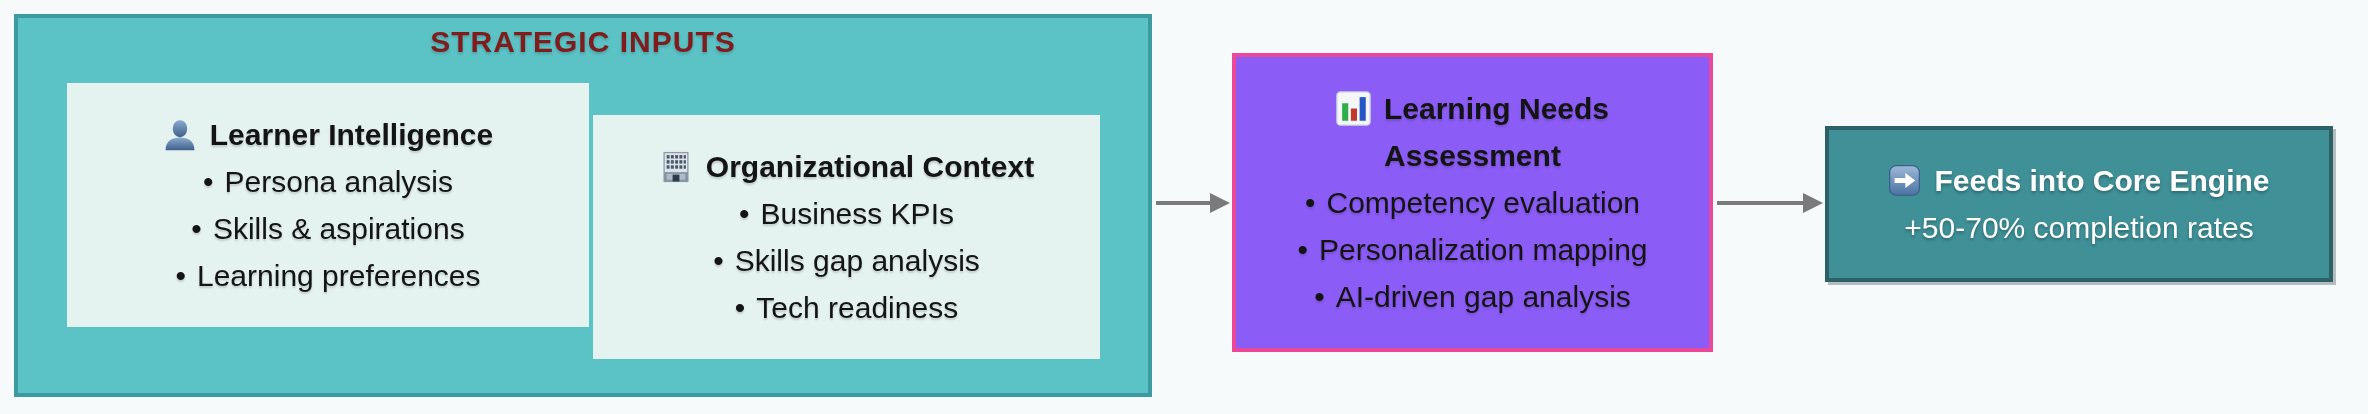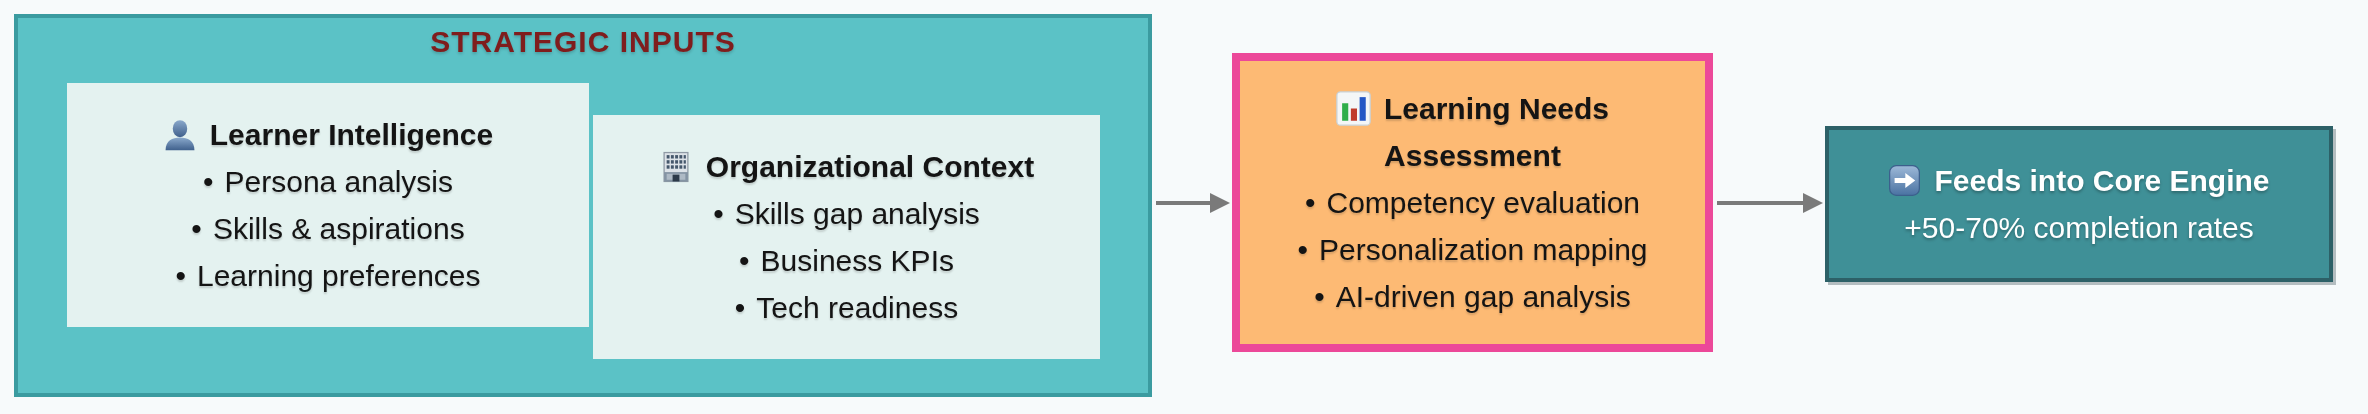--- a/index.html
+++ b/index.html
@@ -63,22 +63,22 @@
   .bold { font-weight: 700; }
   .bullet::before { content: "•"; margin-right: 11px; }
   .icon { display: inline-flex; }
   .icon svg { display: block; }
 
   
   .assessment {
     position: absolute;
     left: 1232px; top: 53px;
     width: 481px; height: 299px;
-    background: #fdba74;
-    border: 8px solid #ec4899;
+    background: #8b5cf6;
+    border: 4px solid #ec4899;
     box-sizing: border-box;
     display: flex;
     flex-direction: column;
     justify-content: center;
     align-items: center;
   }
 
   
   .outcome {
     position: absolute;
@@ -160,22 +160,22 @@
                 <rect x="24" y="18" width="3.4" height="4"></rect>
                 <rect x="29" y="18" width="2.6" height="4"></rect>
             </g>
             <rect x="6" y="26" width="28" height="11" fill="#8494a3"></rect>
             <rect x="9" y="28" width="22" height="7" fill="#aebac5"></rect>
             <rect x="16" y="29" width="8" height="8" fill="#2c3a49"></rect>
           </svg>
         </span>
         <span>Organizational Context</span>
       </div>
+      <div class="line bullet">Business KPIs</div>
       <div class="line bullet">Skills gap analysis</div>
-      <div class="line bullet">Business KPIs</div>
       <div class="line bullet">Tech readiness</div>
     </div>
   </div>
 
   <div class="arrow-line a1-line"></div>
   <div class="arrow-head a1-head"></div>
 
   <div class="assessment">
     <div class="line heading-row">
       <span class="icon">

